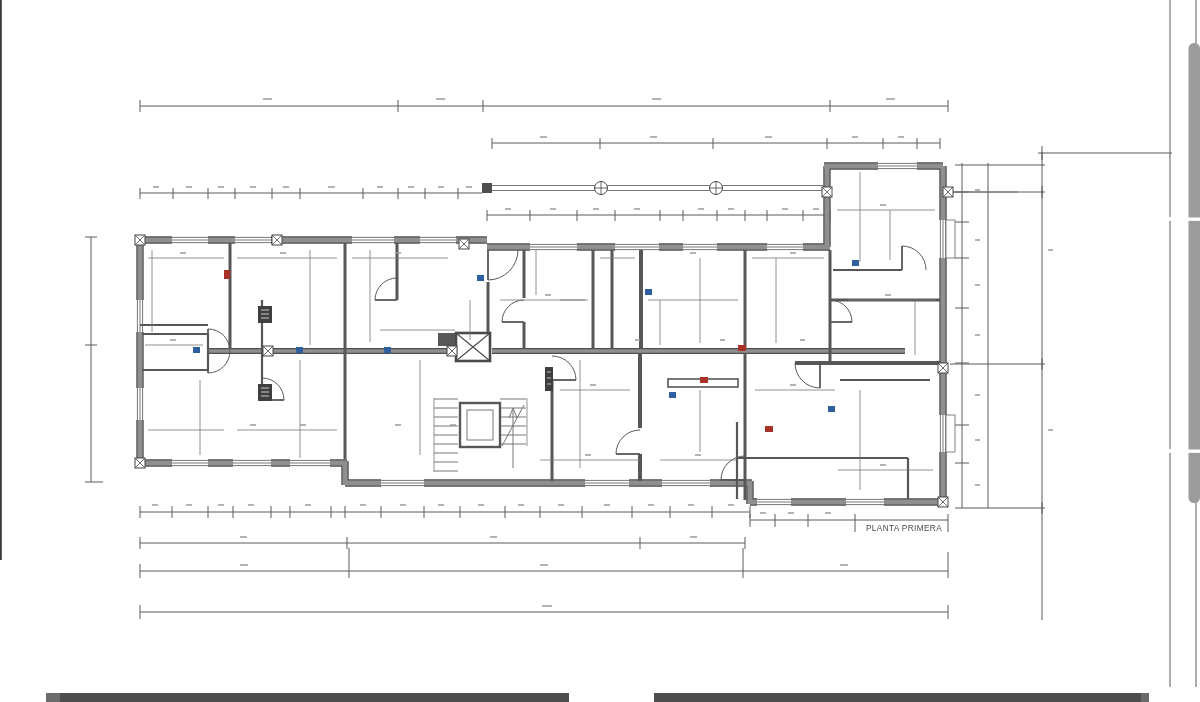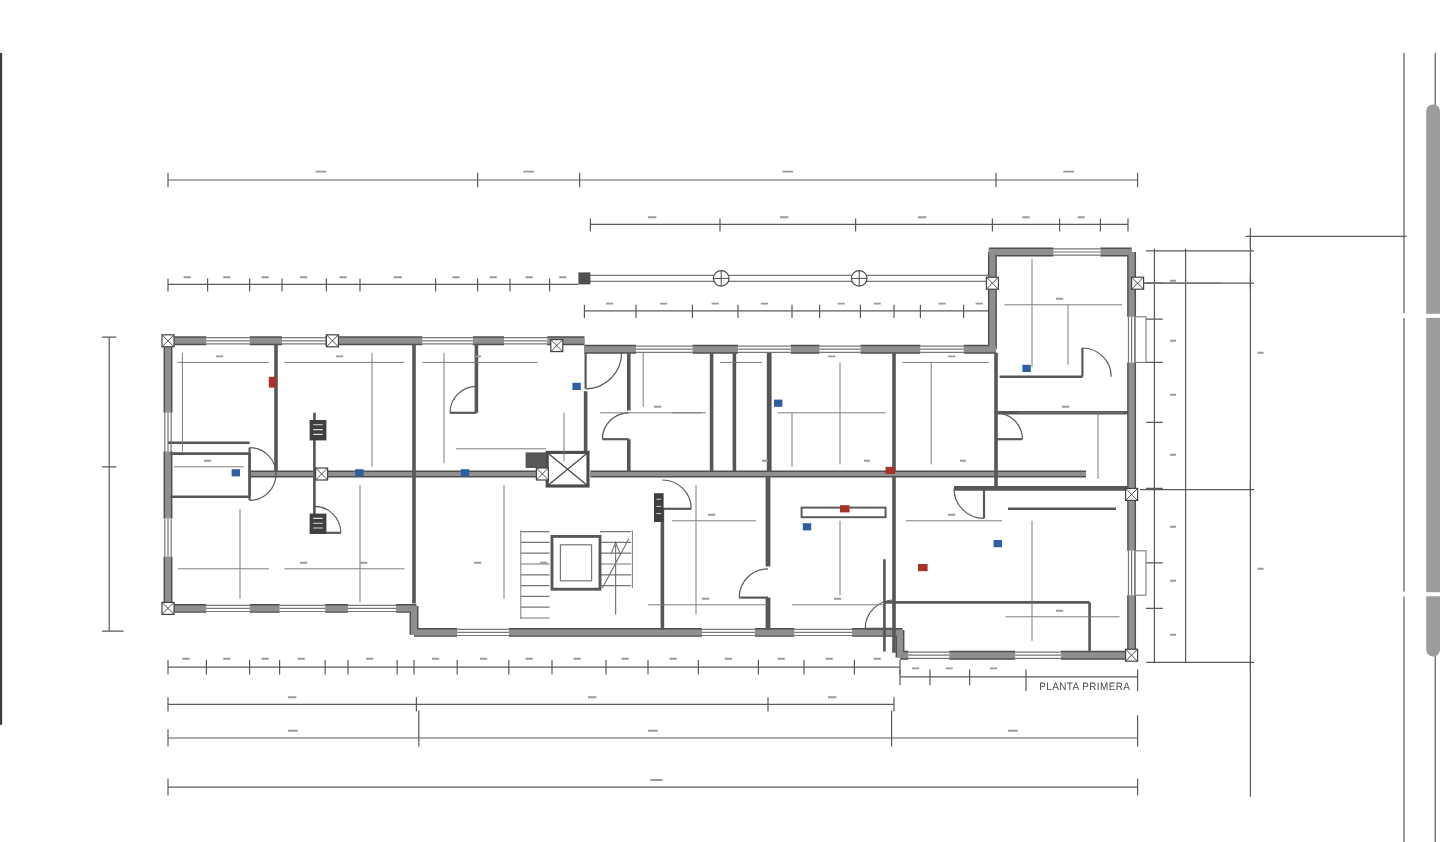--- a/index.html
+++ b/index.html
@@ -3,21 +3,21 @@
 <meta charset="utf-8">
 <style>
   :root{
     --wall:#8f8f8f; --wall_edge:#4f4f4f; --partition:#575757; --thin:#777777;
     --dim:#5a5a5a; --smudge:#9a9a9a; --accent_red:#a83228; --accent_blue:#2e5fa3;
     --scrollbar:#9c9c9c; --bottom_bar:#4e4e4e; --edge_line:#3c3c3c; --label:#4a4a4a;
     --panel:#3f3f3f; --bg:#ffffff;
   }
   html,body{margin:0;padding:0;background:var(--bg);width:1200px;height:702px;overflow:hidden;}
   #stage{position:relative;width:1200px;height:502px;background:var(--bg);
-         font-family:"Liberation Sans", sans-serif;margin-top:44px;}
+         font-family:"Liberation Sans", sans-serif;}
   svg{position:absolute;left:0;top:0;}
   
   .extE{stroke:var(--wall_edge);stroke-width:7.4;fill:none;}
   .extF{stroke:var(--wall);stroke-width:5;fill:none;}
   .int{stroke:var(--partition);stroke-width:3;fill:none;}
   .int2{stroke:var(--partition);stroke-width:2.2;fill:none;}
   .int4{stroke:var(--partition);stroke-width:4;fill:none;}
   .thin{stroke:var(--thin);stroke-width:1;fill:none;}
   .thin8{stroke:var(--thin);stroke-width:0.8;fill:none;}
   .dim{stroke:var(--dim);stroke-width:1;fill:none;}

